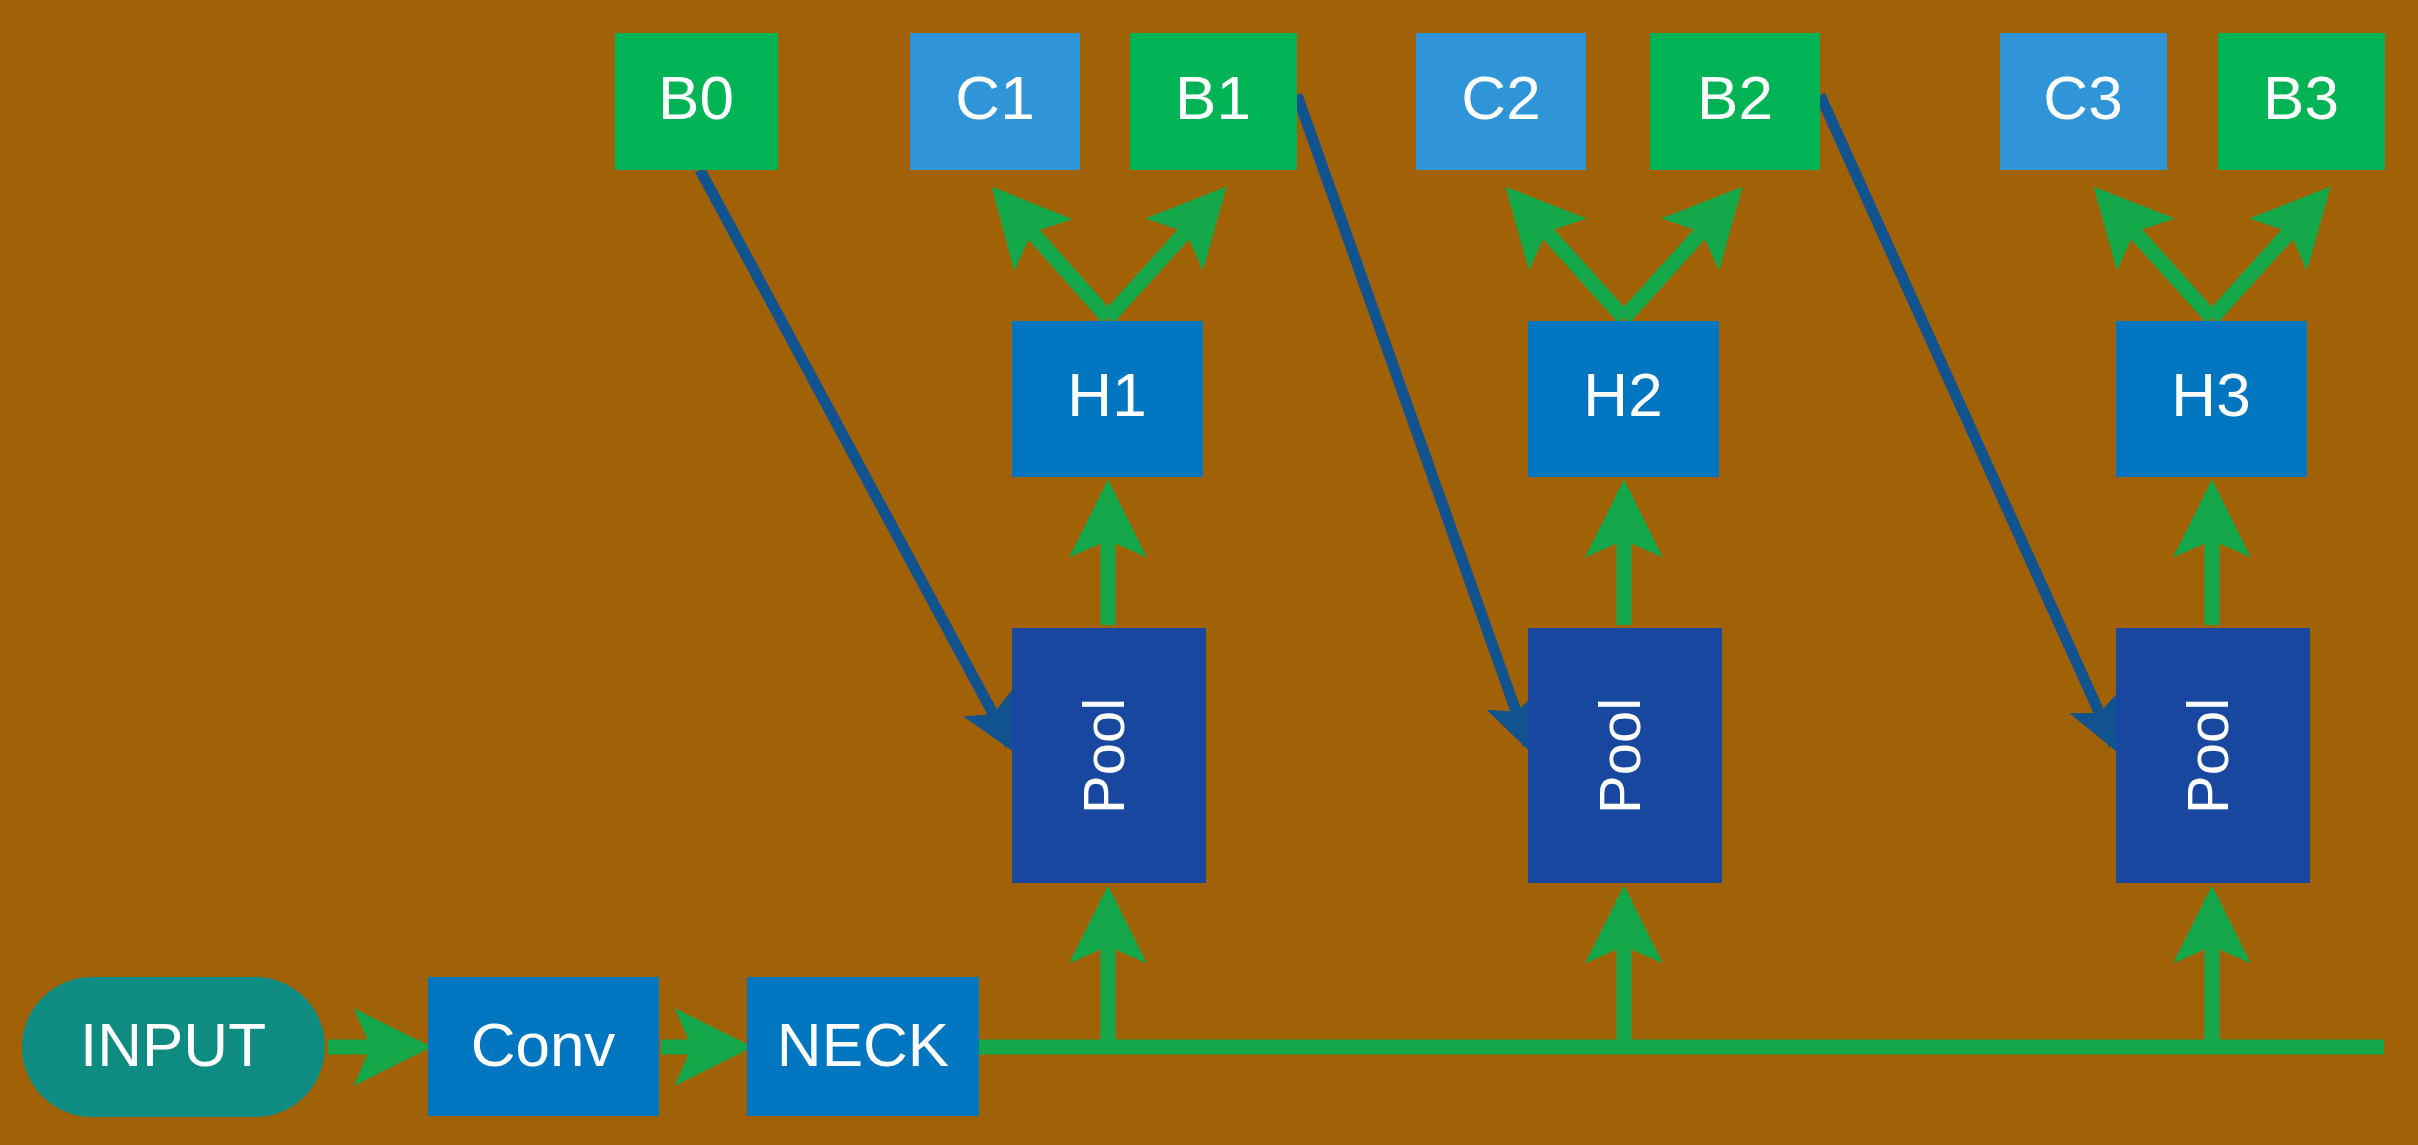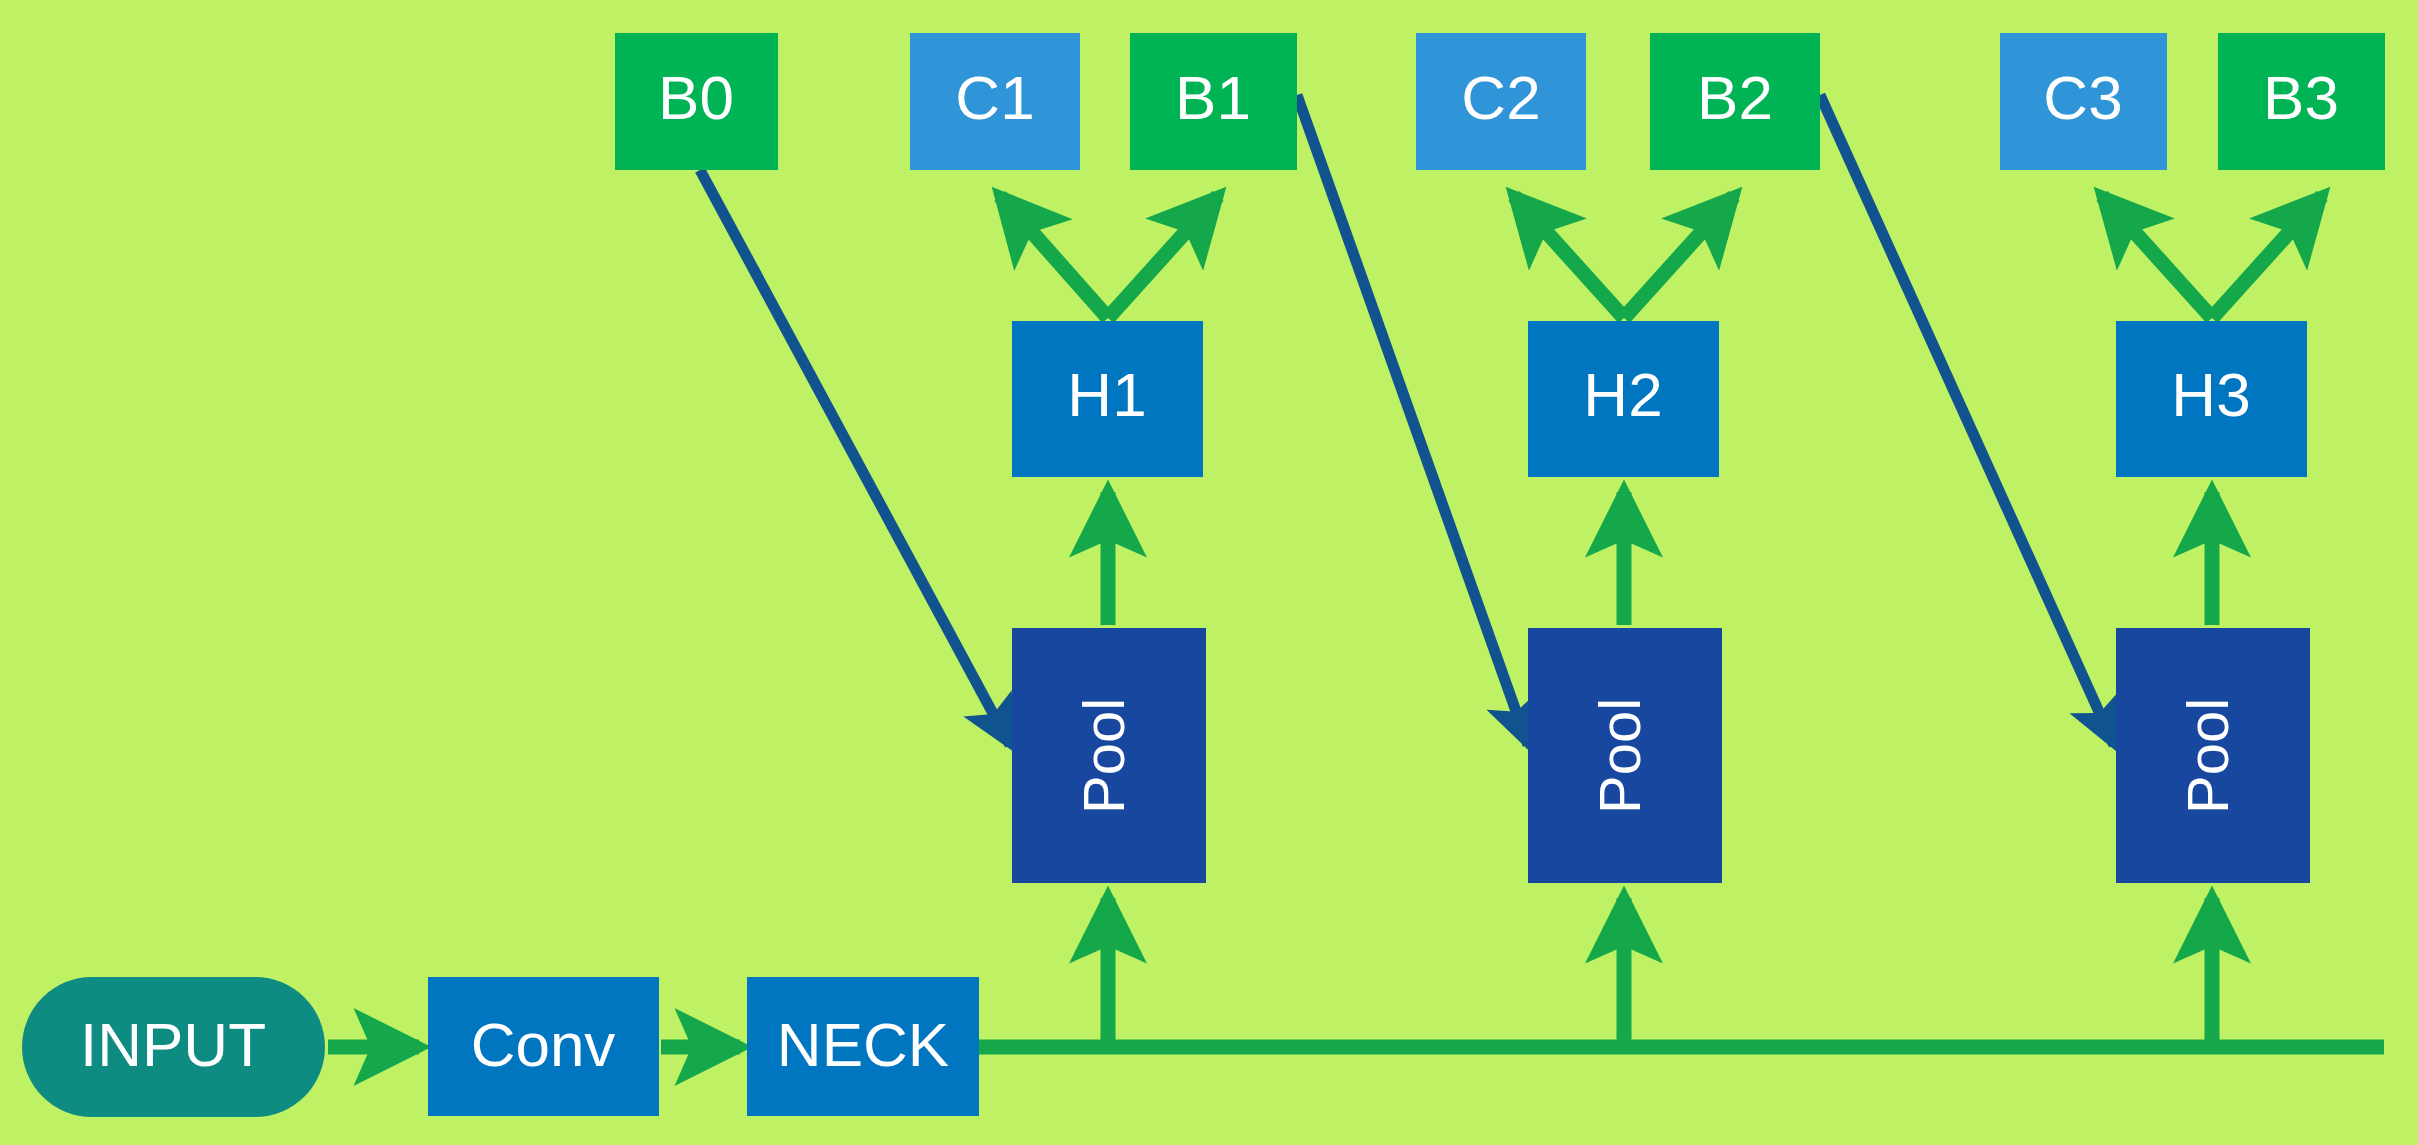--- a/index.html
+++ b/index.html
@@ -11,21 +11,21 @@
   body {
     width: 2418px;
     height: 1145px;
     overflow: hidden;
     font-family: "Liberation Sans", sans-serif;
   }
   #diagram-root {
     position: relative;
     width: 2418px;
     height: 1145px;
-    background: #bef264;
+    background: #a16207;
   }
   svg#diagram-svg {
     position: absolute;
     top: 0;
     left: 0;
     width: 2418px;
     height: 1145px;
     display: block;
   }
   .node-label {

